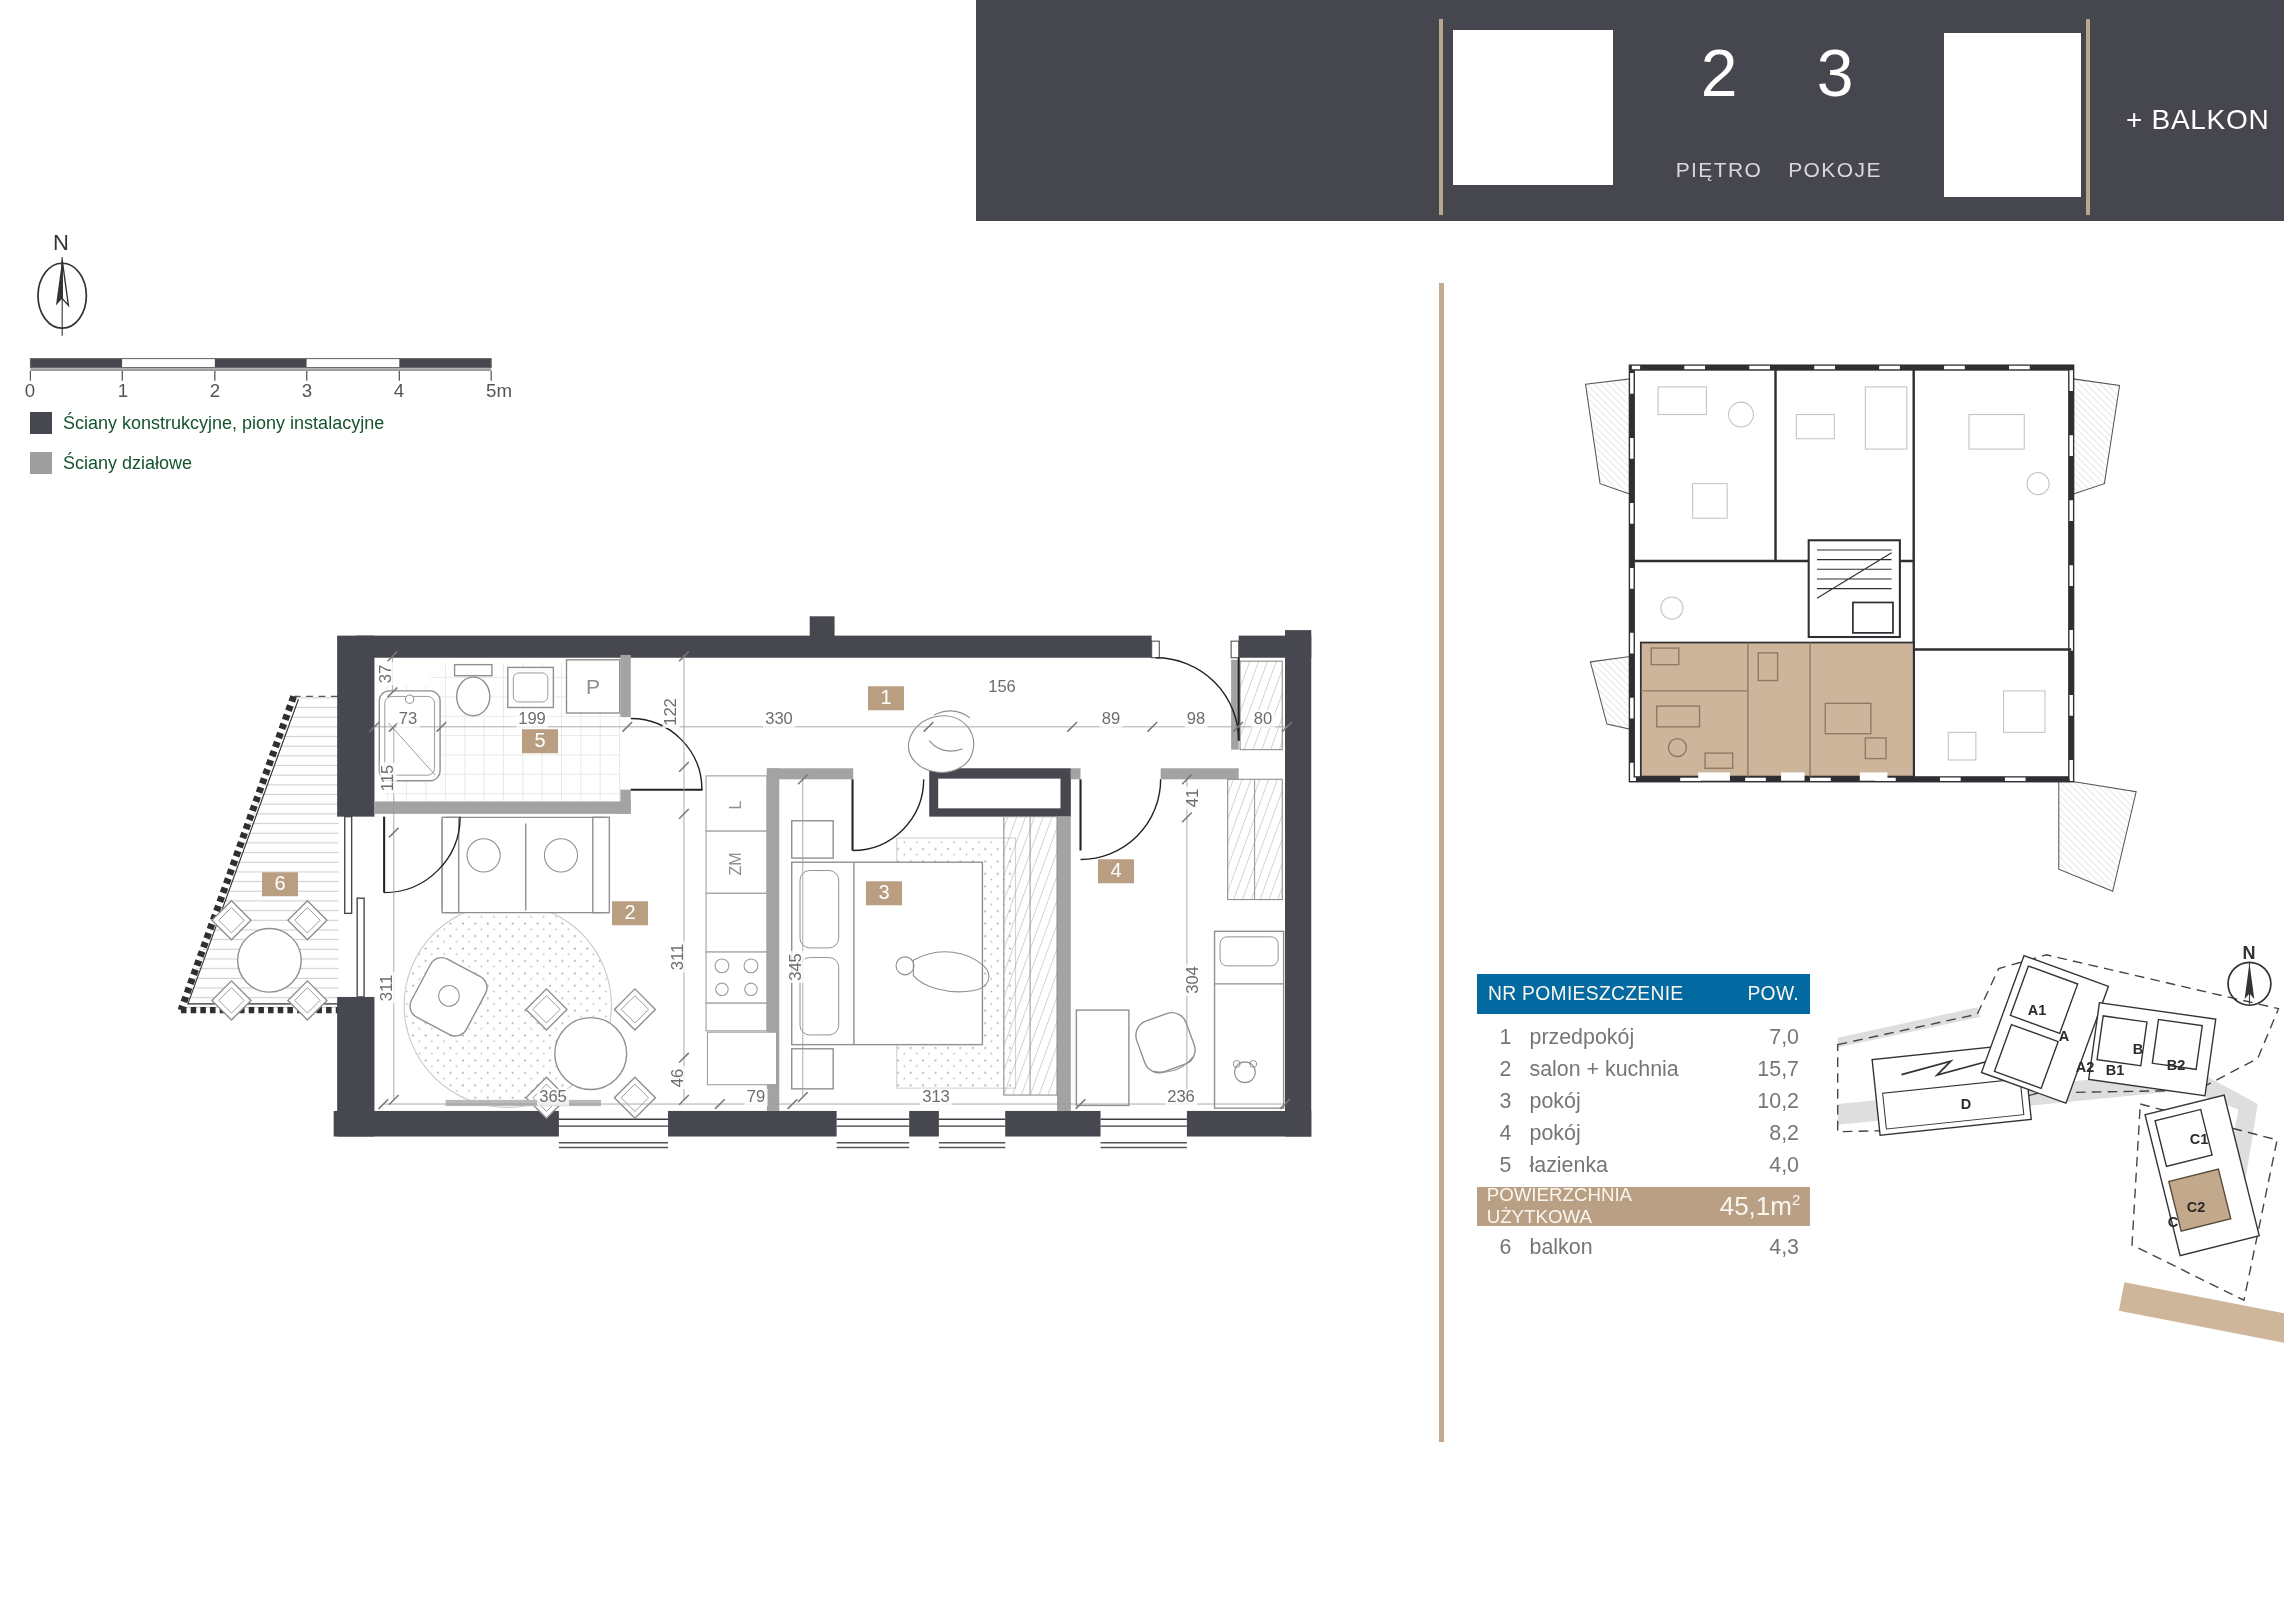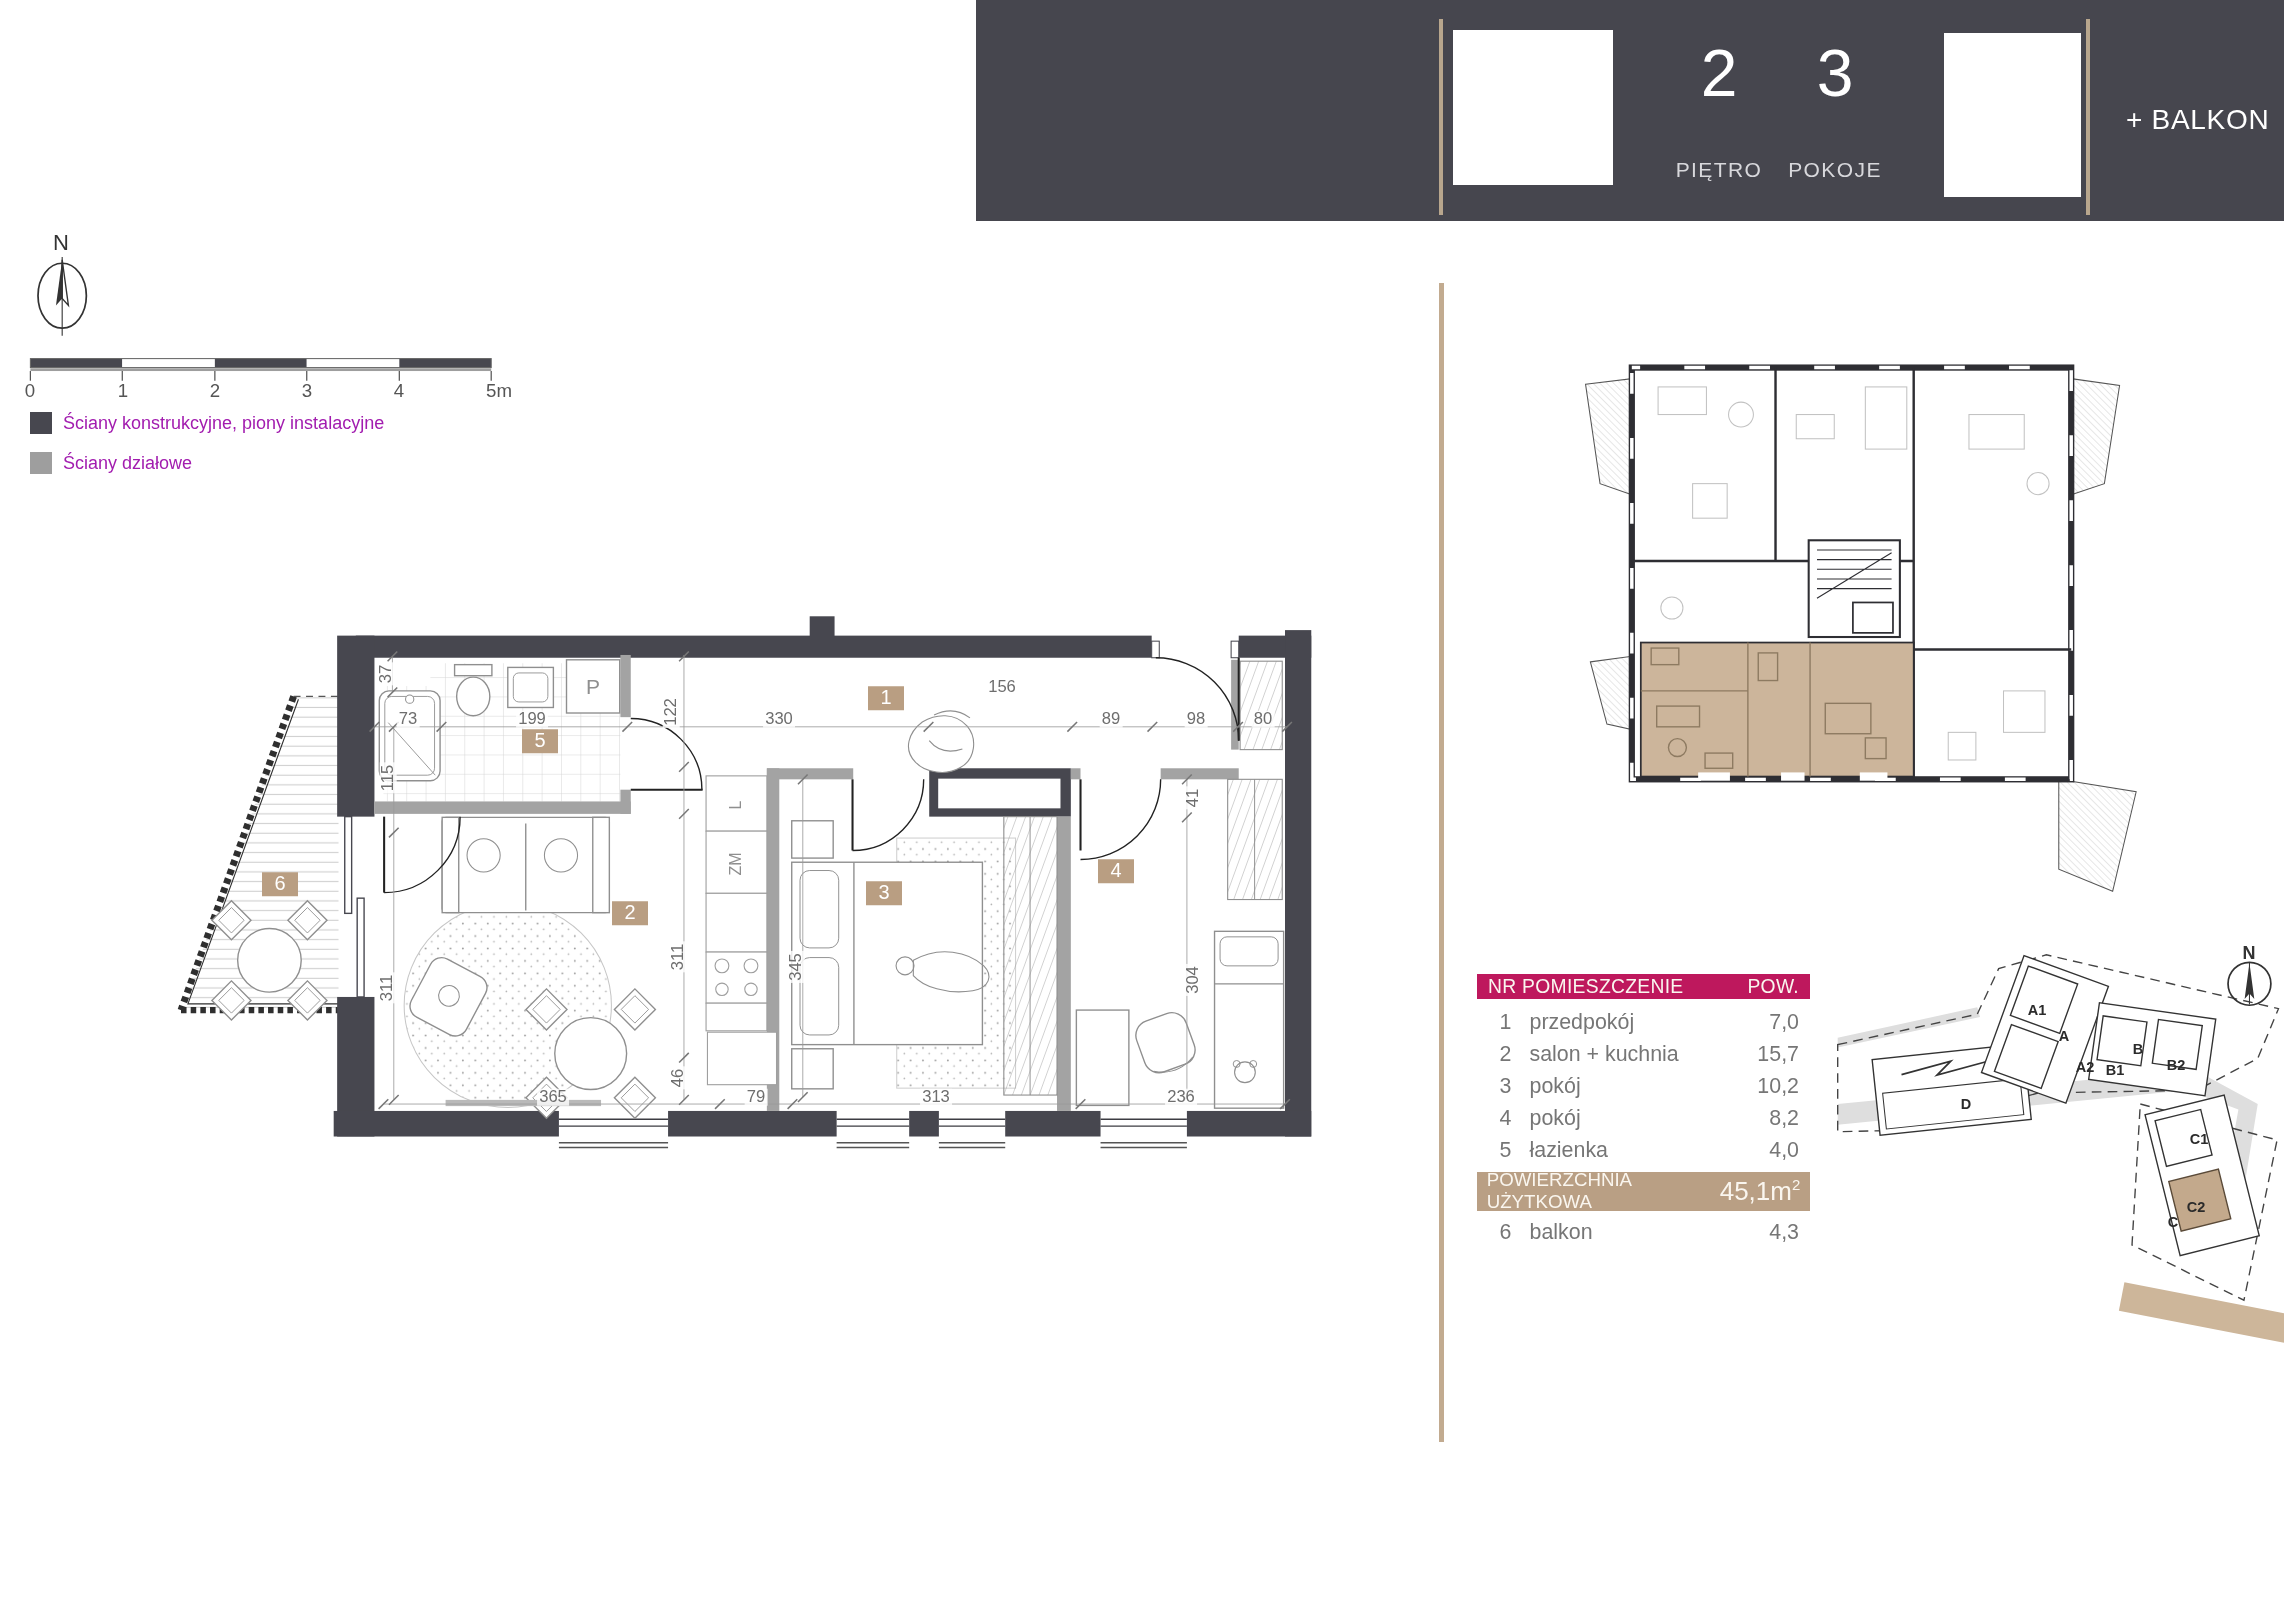--- a/index.html
+++ b/index.html
@@ -18,36 +18,36 @@
   .h-cap{position:absolute;transform:translateX(-50%);color:#d8d8dc;font-size:21px;letter-spacing:1.4px;}
   .h-balkon{position:absolute;left:1150px;top:104px;color:#fff;font-size:28px;letter-spacing:0.7px;}
 
   
   .divider{position:absolute;left:1439px;top:283px;width:4.8px;height:1159px;background:#c2ab90;}
 
   
   #legend{position:absolute;left:30px;top:403px;}
   .legend-item{display:flex;align-items:center;height:40px;}
   .legend-item .sw{width:22px;height:22px;margin-right:11px;flex:0 0 auto;}
-  .legend-item .lb{font-size:18px;color:#a21caf;white-space:nowrap;}
+  .legend-item .lb{font-size:18px;color:#14532d;white-space:nowrap;}
 
   
   .dim{position:absolute;font-size:16.6px;color:#6e6e6e;line-height:1;white-space:nowrap;
        transform:translate(-50%,-50%);background:rgba(255,255,255,.8);padding:0 2.1px;}
   .badge{position:absolute;width:36px;height:23.5px;background:#b99e82;color:#fff;font-size:20px;
        display:flex;align-items:center;justify-content:center;transform:translate(-50%,-50%);}
   .fix{position:absolute;color:#8f8f8f;line-height:1;transform:translate(-50%,-50%);white-space:nowrap;}
   .site{position:absolute;font-size:14.5px;font-weight:bold;color:#2b2b2b;line-height:1;transform:translate(-50%,-50%);}
   .stick{position:absolute;font-size:18.7px;color:#555;line-height:1;transform:translate(-50%,-50%);}
   .ncap{position:absolute;font-size:22px;color:#333;line-height:1;transform:translate(-50%,-50%);}
   .ncap.small{font-size:18px;font-weight:bold;}
 
   
   .rtable{position:absolute;left:1477px;top:974px;width:333px;}
-  .rt-head{height:25px;background:#be185d;color:#faf6ef;font-size:19.3px;letter-spacing:0.3px;
+  .rt-head{height:40px;background:#0369a1;color:#faf6ef;font-size:19.3px;letter-spacing:0.3px;
            display:flex;align-items:center;justify-content:space-between;padding:6px 11px;box-sizing:border-box;}
   #table-rows{padding-top:7px;}
   .trow{display:flex;align-items:center;height:32px;font-size:21.4px;color:#767676;padding:0 11px;}
   .trow .nr{width:23.5px;text-align:right;flex:0 0 auto;}
   .trow .nm{margin-left:18px;flex:1;}
   .trow .ar{text-align:right;flex:0 0 auto;}
   .rt-total{margin-top:5.5px;height:39px;background:#b99f84;color:#faf6ef;
             display:flex;align-items:center;justify-content:space-between;padding:0 9.7px;box-sizing:border-box;}
   .rt-total .tl{font-size:18.7px;}
   .rt-total .tv{font-size:26px;}

